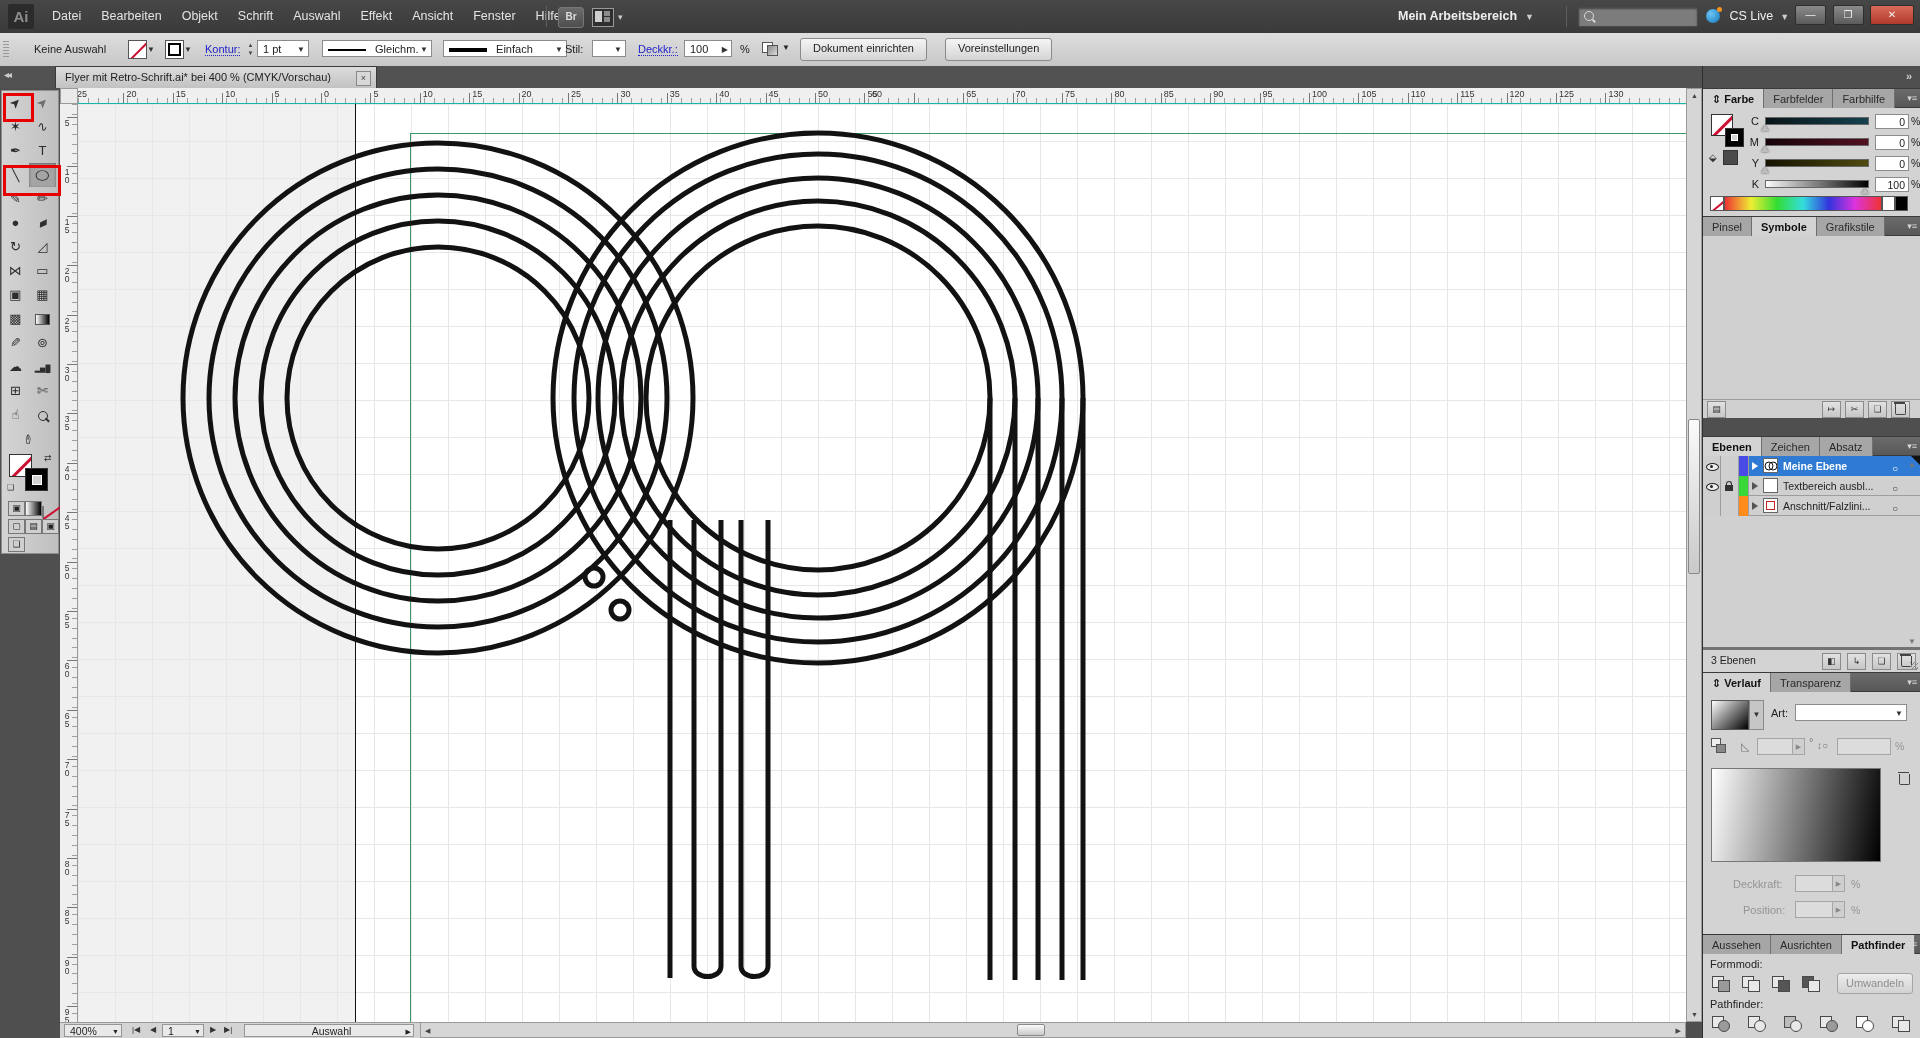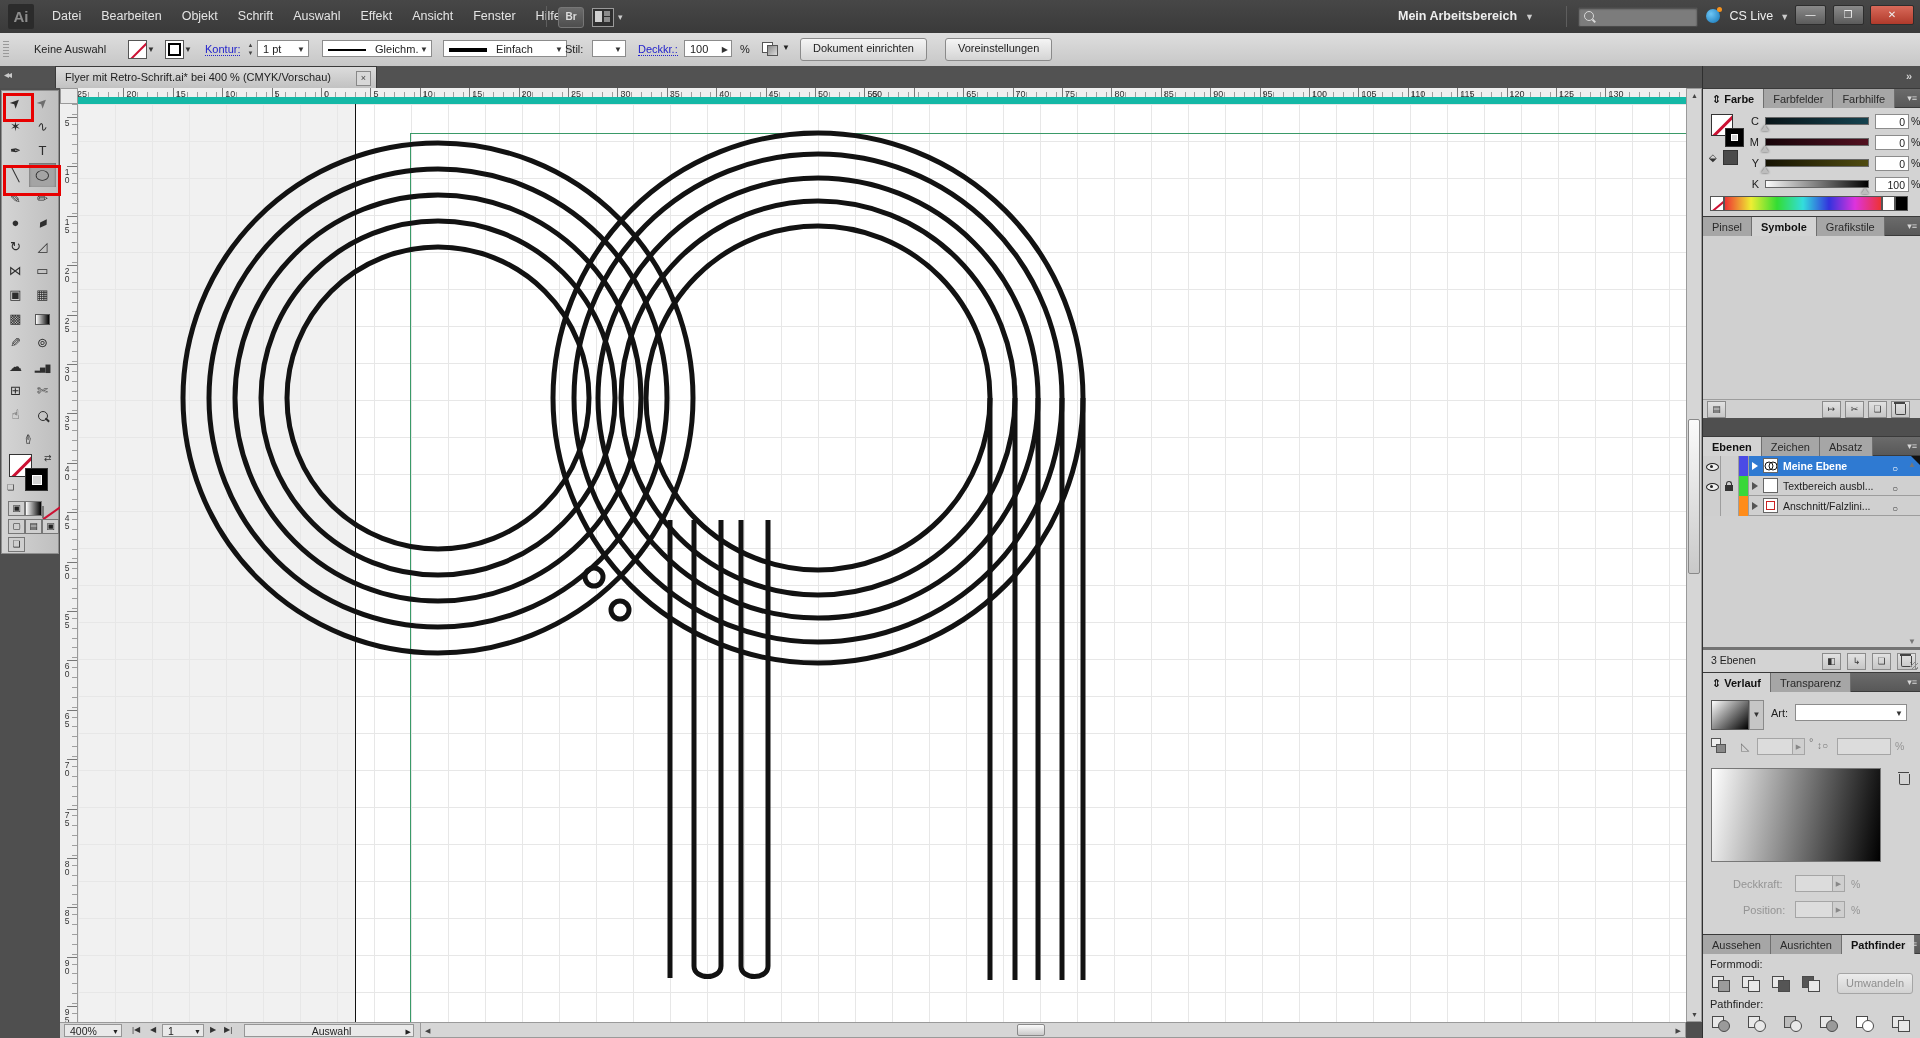--- a/index.html
+++ b/index.html
@@ -83,21 +83,21 @@
   .fs-stroke::after{content:"";position:absolute;left:6px;top:6px;width:8px;height:8px;background:#d4d4d4;border:1px solid #fff;}
   .fs-swap{position:absolute;left:42px;top:2px;font-size:9px;color:#333;}
   .fs-mini{position:absolute;left:5px;top:32px;font-size:8px;color:#333;}
   .mini-btn{position:absolute;top:2px;width:15px;height:13px;border:1px solid #777;background:#cfcfcf;
     font-size:9px;line-height:12px;text-align:center;color:#222;}
   .mini-grad{background:linear-gradient(to right,#fff,#000);}
   .mini-none{background:#fff;position:relative;overflow:hidden;}
   .mini-none::after{content:"";position:absolute;left:-2px;top:5px;width:22px;height:2px;background:#cc1133;transform:rotate(-35deg);}
   
   #ruler-corner{position:absolute;left:60px;top:88px;width:18px;height:16px;background:#e9e9e9;border:1px solid #9a9a9a;box-sizing:border-box;}
-  #hruler{position:absolute;left:78px;top:88px;width:1608px;height:16px;background:#efefef;border-bottom:7px solid #14b8a6;overflow:hidden;box-sizing:border-box;}
+  #hruler{position:absolute;left:78px;top:88px;width:1608px;height:16px;background:#efefef;border-bottom:1px solid #14b8a6;overflow:hidden;box-sizing:border-box;}
   #hruler .minor{position:absolute;left:0;bottom:0;width:100%;height:5px;
     background:repeating-linear-gradient(to right,#9f9f9f 0 1px,transparent 1px 9.88px);}
   .hlab{position:absolute;top:1px;font-size:9px;color:#333;}
   .htick{position:absolute;bottom:0;width:1px;height:10px;background:#777;}
   #vruler{position:absolute;left:60px;top:104px;width:18px;height:918px;background:#efefef;border-right:1px solid #9a9a9a;overflow:hidden;box-sizing:border-box;}
   #vruler .minor{position:absolute;right:0;top:0;width:5px;height:100%;
     background:repeating-linear-gradient(to bottom,#9f9f9f 0 1px,transparent 1px 9.88px);}
   .vlab{position:absolute;left:2px;font-size:8.5px;line-height:8px;color:#333;white-space:pre;text-align:center;width:10px;}
   .vtick{position:absolute;right:0;height:1px;width:10px;background:#777;}
   #canvas{position:absolute;left:78px;top:104px;width:1608px;height:918px;background:#fff;overflow:hidden;}

